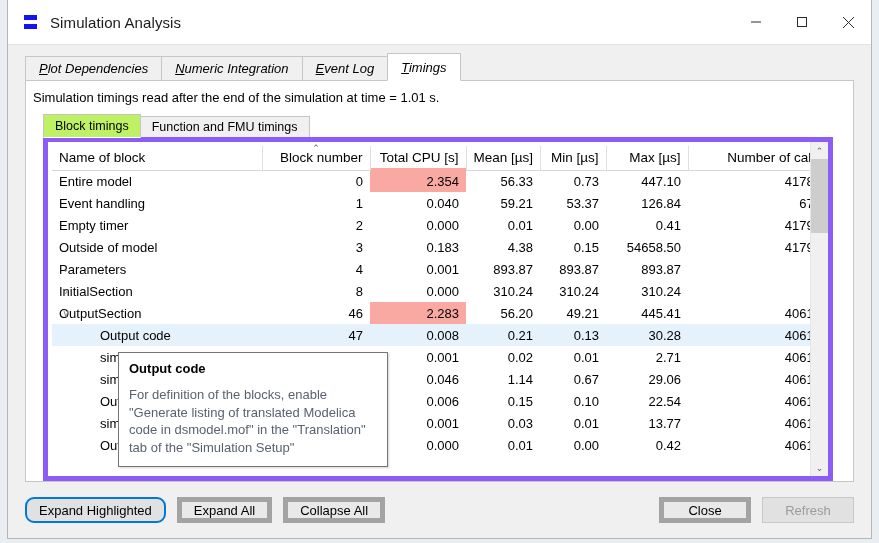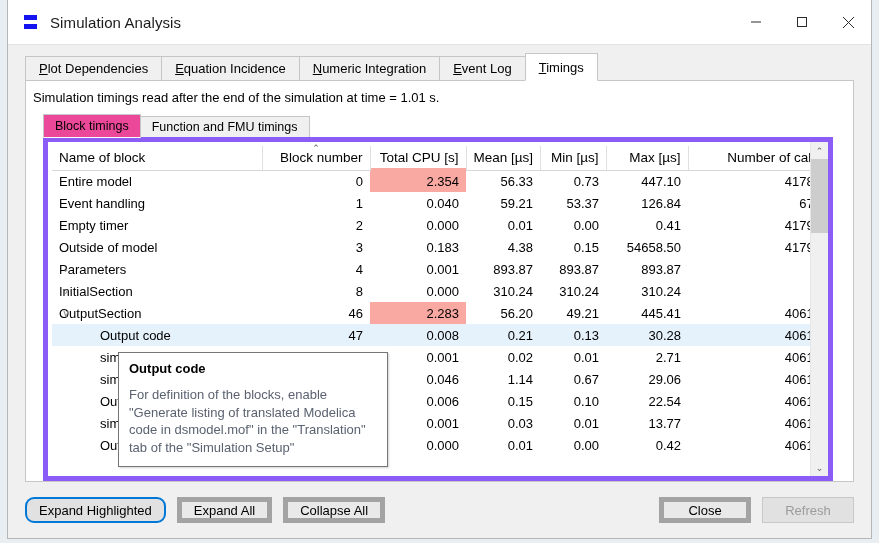--- a/index.html
+++ b/index.html
@@ -60,21 +60,21 @@
   .tab{
     height:25px;
     box-sizing:border-box;
     padding:0 13px;
     display:flex;align-items:center;
     font-size:13px;
     background:#f0f0f0;
     border:1px solid #c6c6c6;
     border-right:none;
     color:#000;
-    position:relative;top:0;
+    position:relative;top:0;font-style:italic;
   }
   .tab:last-child{border-right:1px solid #c6c6c6;}
   .tab.active{
     background:#ffffff;
     height:28px;
     border-bottom:1px solid #ffffff;
     z-index:3;
     font-weight:400;
   }
   .tab u{text-decoration:underline;}
@@ -103,21 +103,21 @@
     height:22px;
     box-sizing:border-box;
     padding:0 11px;
     display:flex;align-items:center;
     font-size:12.5px;
     background:#f0f0f0;
     border:1px solid #c6c6c6;
     color:#000;
   }
   .inner-tab.active{
-    background:#ec4899;
+    background:#bef264;
     height:24px;
     border-bottom:1px solid #ffffff;
     z-index:3;
   }
   .inner-tab + .inner-tab{border-left:none;}
   
   .grid-wrap{
     margin:0 20px 0 17px;
     flex:1;
     border:5px solid #8b5cf6;
@@ -282,23 +282,20 @@
             <line x1="1" y1="1" x2="12" y2="12" stroke="#2b2b2b" stroke-width="1"></line>
             <line x1="12" y1="1" x2="1" y2="12" stroke="#2b2b2b" stroke-width="1"></line>
           </svg>
       </div>
     </div>
   </div>
 
   <div class="tabstrip">
     <div class="tab">
         <span><u>P</u>lot Dependencies</span>
-      </div>
-    <div class="tab">
-        <span><u>E</u>quation Incidence</span>
       </div>
     <div class="tab">
         <span><u>N</u>umeric Integration</span>
       </div>
     <div class="tab">
         <span><u>E</u>vent Log</span>
       </div>
     <div class="tab active">
         <span><u>T</u>imings</span>
       </div>

